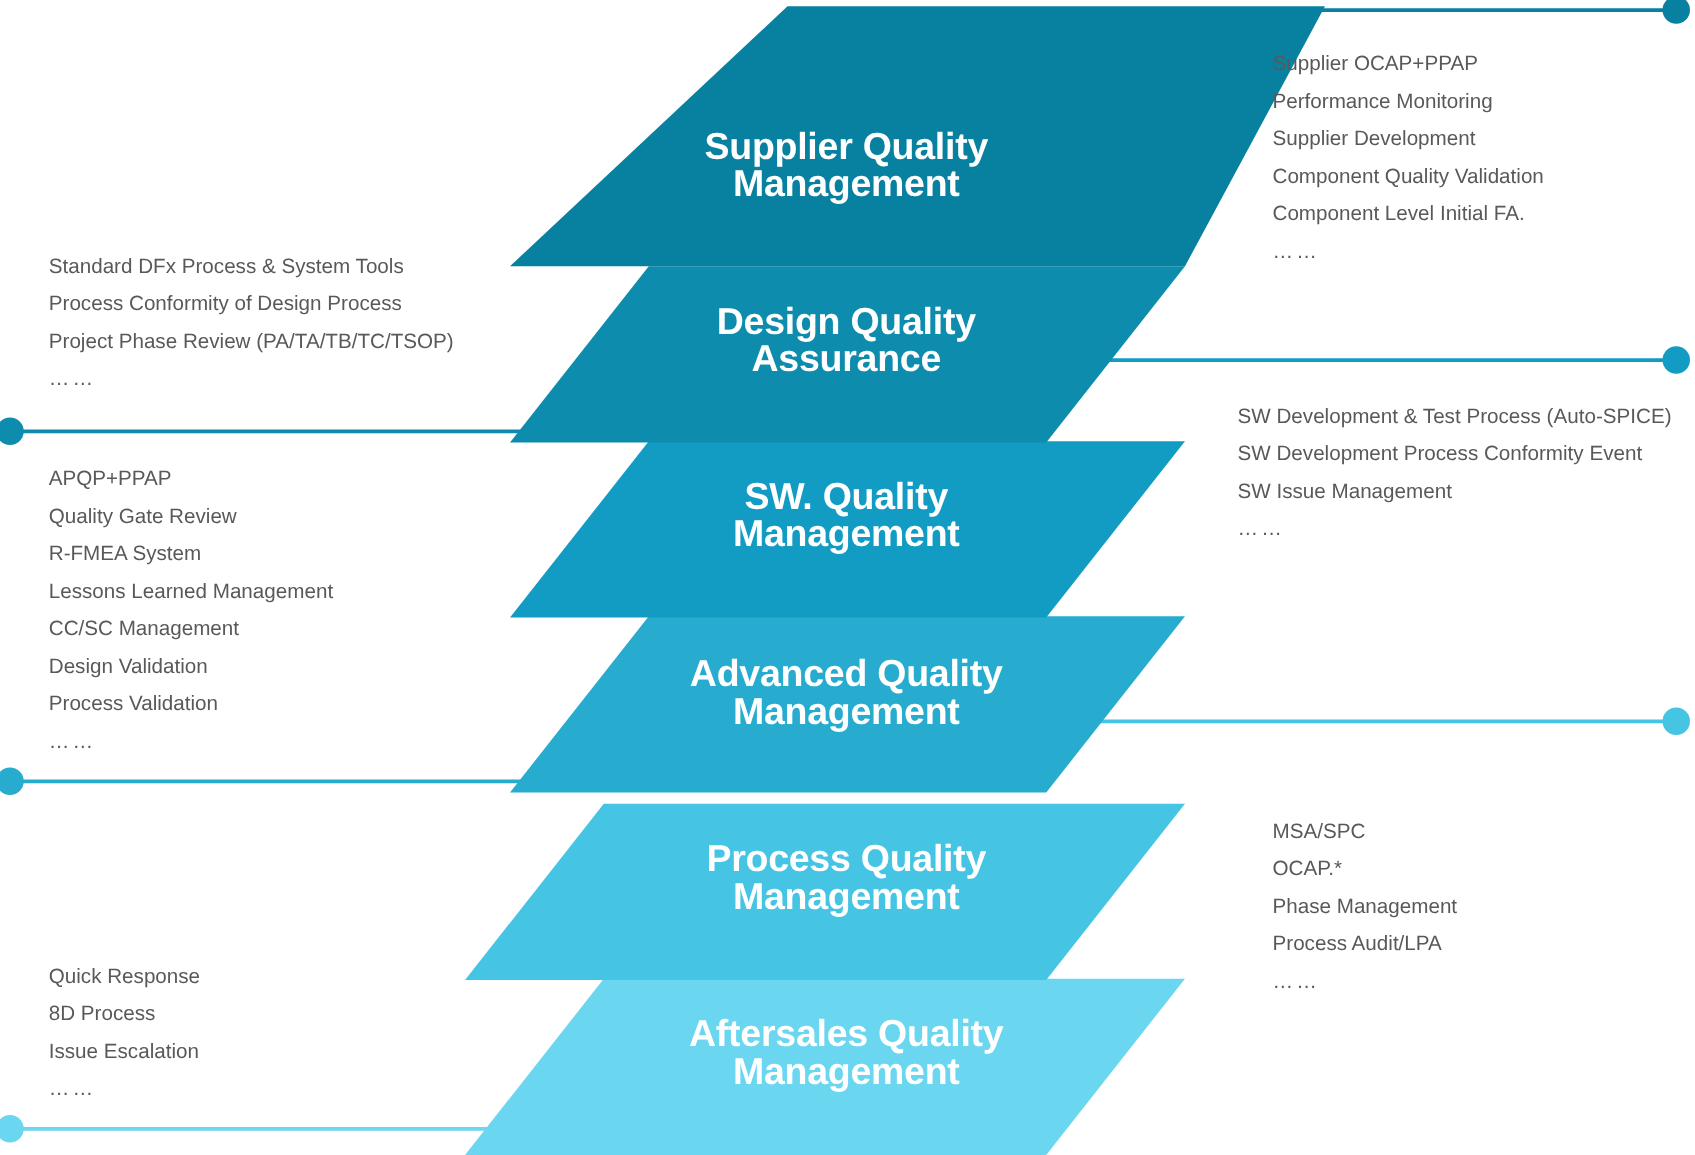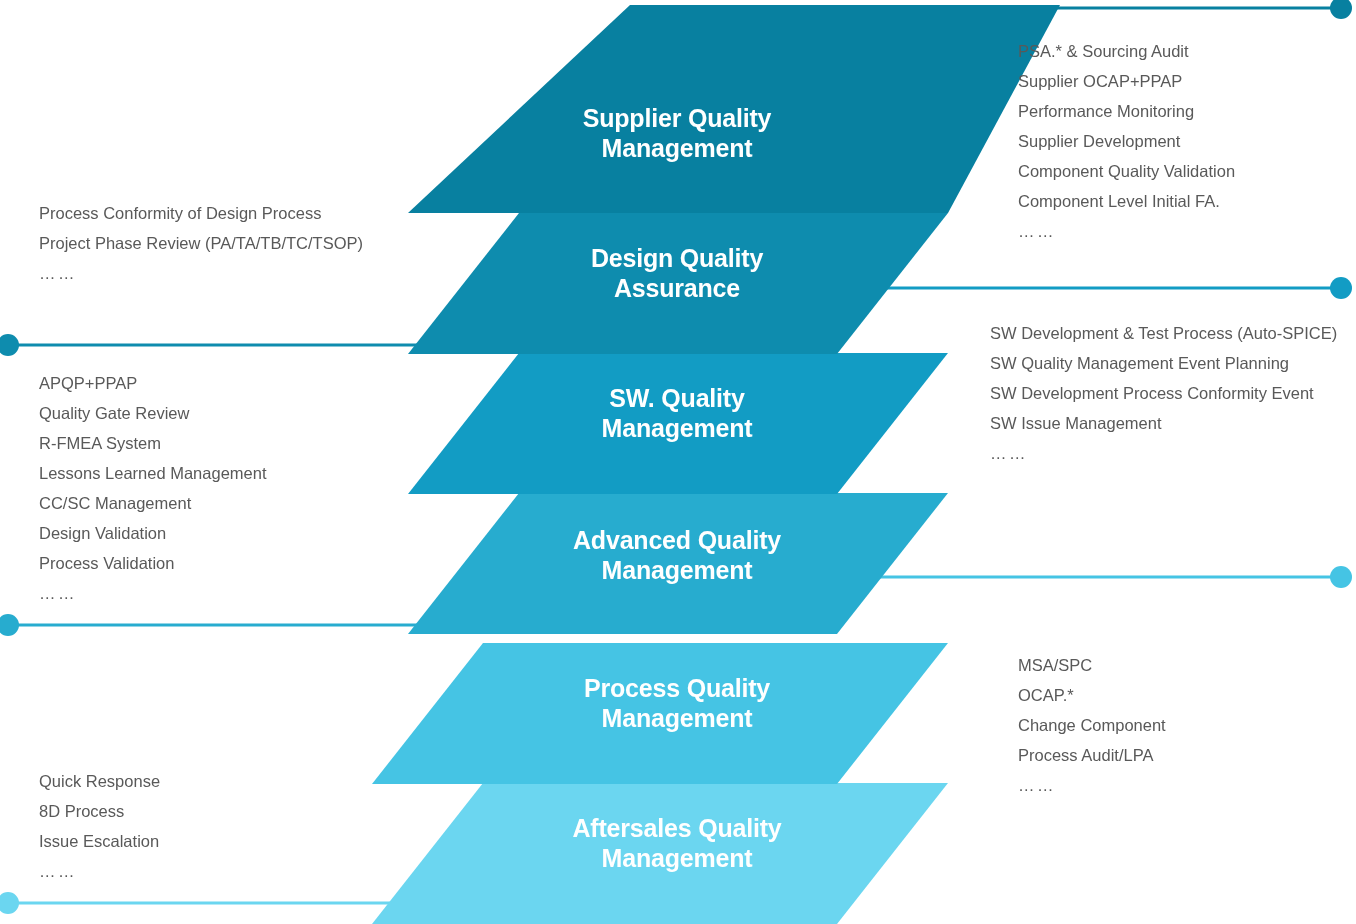--- a/index.html
+++ b/index.html
@@ -22,21 +22,21 @@
     left: 0;
     top: 0;
     width: 1356px;
     height: 924px;
   }
   .band-title {
     position: absolute;
     text-align: center;
     color: #ffffff;
     font-weight: bold;
-    font-size: 25px;
+    font-size: 30px;
     line-height: 30px;
     letter-spacing: -0.2px;
     white-space: pre-line;
     width: 340px;
     pointer-events: none;
   }
   .list {
     position: absolute;
     color: #595959;
     font-size: 16.5px;
@@ -100,58 +100,57 @@
   <div class="band-title" style="left:507px; top:383px;">SW. Quality
 Management</div>
   <div class="band-title" style="left:507px; top:525px;">Advanced Quality
 Management</div>
   <div class="band-title" style="left:507px; top:673px;">Process Quality
 Management</div>
   <div class="band-title" style="left:507px; top:813px;">Aftersales Quality
 Management</div>
 
   <div class="list list-right" style="left:1018px; top:36px;">
-    <div>PSA.* &amp; Sourcing Audit</div>
     <div>Supplier OCAP+PPAP</div>
     <div>Performance Monitoring</div>
     <div>Supplier Development</div>
     <div>Component Quality Validation</div>
     <div>Component Level Initial FA.</div>
     <div class="ellip">……</div>
   </div>
 
   <div class="list list-left" style="left:39px; top:198px;">
+    <div>Standard DFx Process &amp; System Tools</div>
     <div>Process Conformity of Design Process</div>
     <div>Project Phase Review (PA/TA/TB/TC/TSOP)</div>
     <div class="ellip">……</div>
   </div>
 
   <div class="list list-right" style="left:990px; top:318px;">
     <div>SW Development &amp; Test Process (Auto-SPICE)</div>
-    <div>SW Quality Management Event Planning</div>
     <div>SW Development Process Conformity Event</div>
     <div>SW Issue Management</div>
     <div class="ellip">……</div>
   </div>
 
   <div class="list list-left" style="left:39px; top:368px;">
     <div>APQP+PPAP</div>
     <div>Quality Gate Review</div>
     <div>R-FMEA System</div>
     <div>Lessons Learned Management</div>
     <div>CC/SC Management</div>
     <div>Design Validation</div>
     <div>Process Validation</div>
     <div class="ellip">……</div>
   </div>
 
   <div class="list list-right" style="left:1018px; top:606px;margin-top:44px;">
     <div>MSA/SPC</div>
     <div>OCAP.*</div>
-    <div>Change Component</div>
+    <div>Phase Management</div>
     <div>Process Audit/LPA</div>
     <div class="ellip">……</div>
   </div>
 
   <div class="list list-left" style="left:39px; top:766px;">
     <div>Quick Response</div>
     <div>8D Process</div>
     <div>Issue Escalation</div>
     <div class="ellip">……</div>
   </div>

